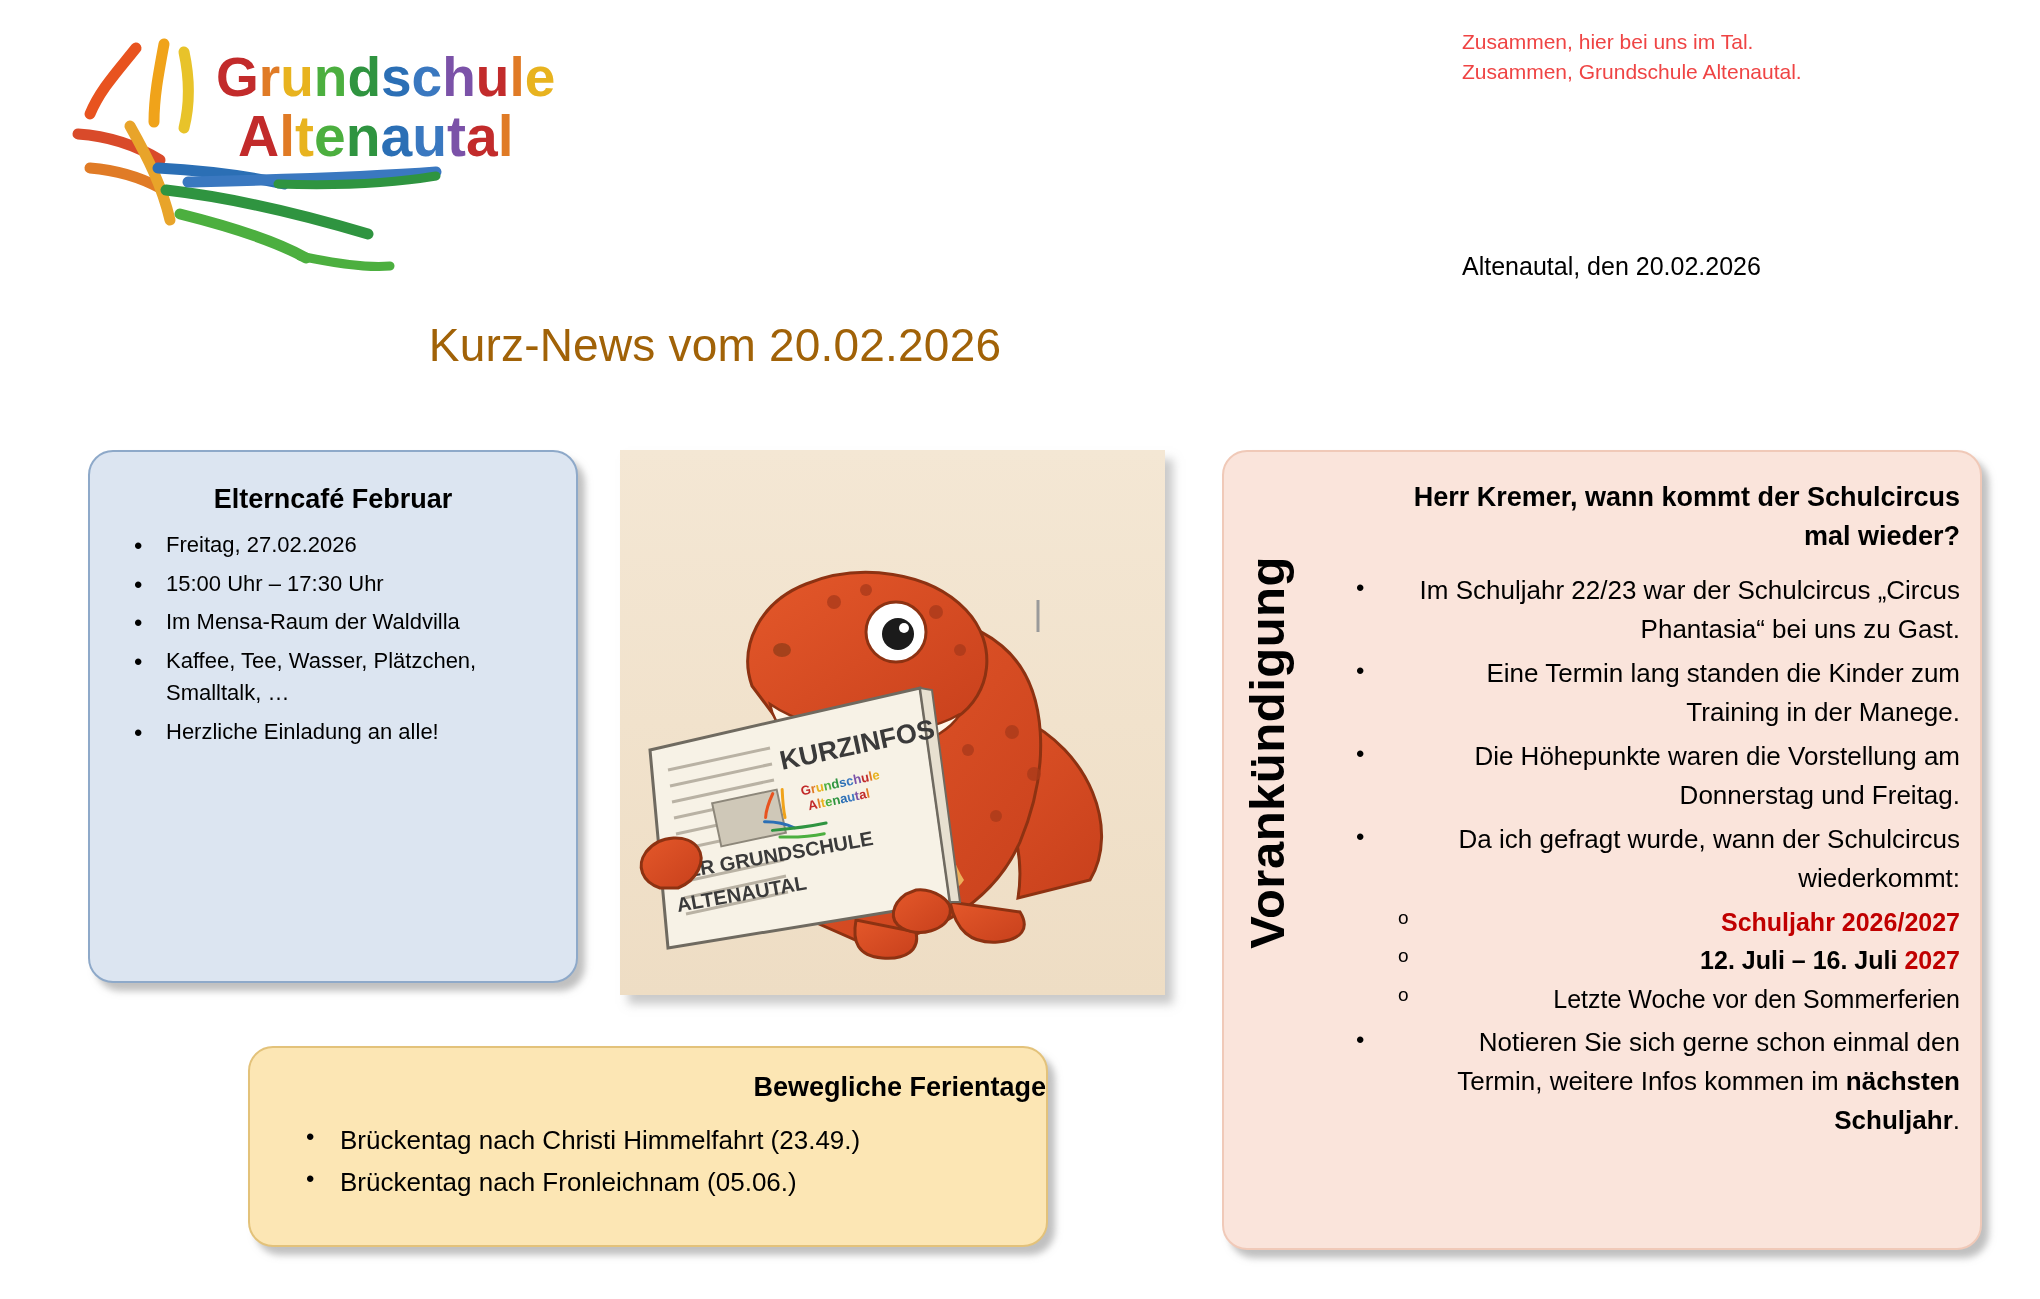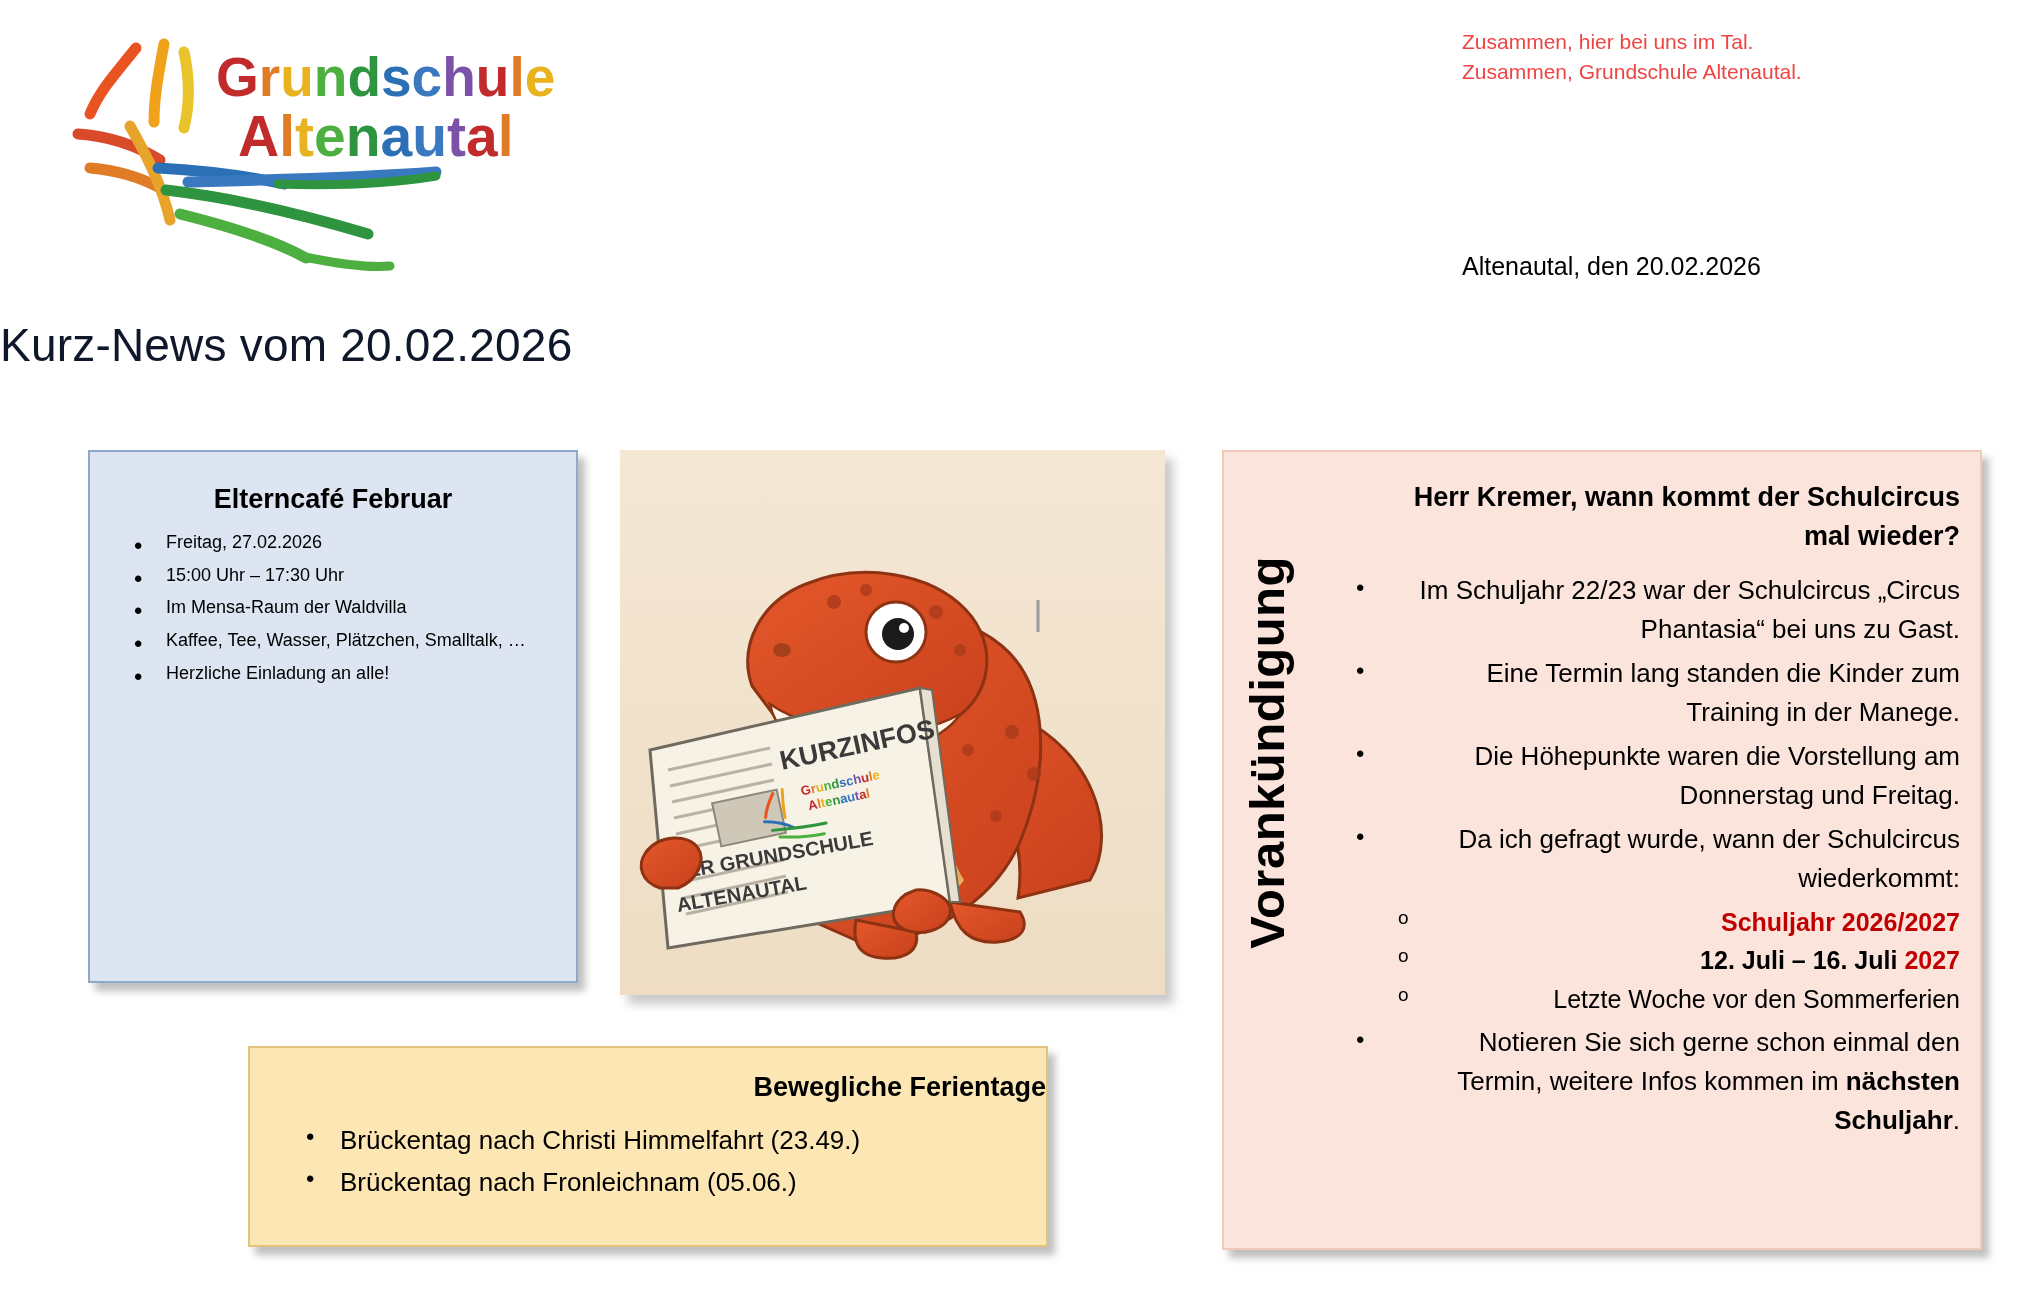--- a/index.html
+++ b/index.html
@@ -41,31 +41,32 @@
     top: 252px;
     font-size: 25px;
     color: #000;
   }
 
   #page-title {
     position: absolute;
     left: 0;
     top: 318px;
     width: 1430px;
-    text-align: left;
+    text-align: center;
     font-size: 46px;
     font-weight: 400;
     letter-spacing: 0.2px;
-    color: #0f172a;
+    color: #a16207;
   }
 
   
   .box {
     position: absolute;
     box-sizing: border-box;
+    border-radius: 25px;
   }
   .box-shadow {
     box-shadow: 7px 8px 7px rgba(140,140,140,0.55);
   }
 
   #box-elterncafe {
     left: 88px;
     top: 450px;
     width: 490px;
     height: 533px;
@@ -78,21 +79,21 @@
     font-size: 27px;
     margin: 32px 0 14px 0;
   }
   #box-elterncafe ul {
     margin: 0;
     padding: 0 26px 0 76px;
     list-style: none;
   }
   #box-elterncafe li {
     position: relative;
-    font-size: 18px;
+    font-size: 22px;
     line-height: 1.48;
     margin-bottom: 6px;
   }
   #box-elterncafe li::before {
     content: "\2022";
     position: absolute;
     left: -32px;
     top: -1px;
     font-size: 24px;
   }

